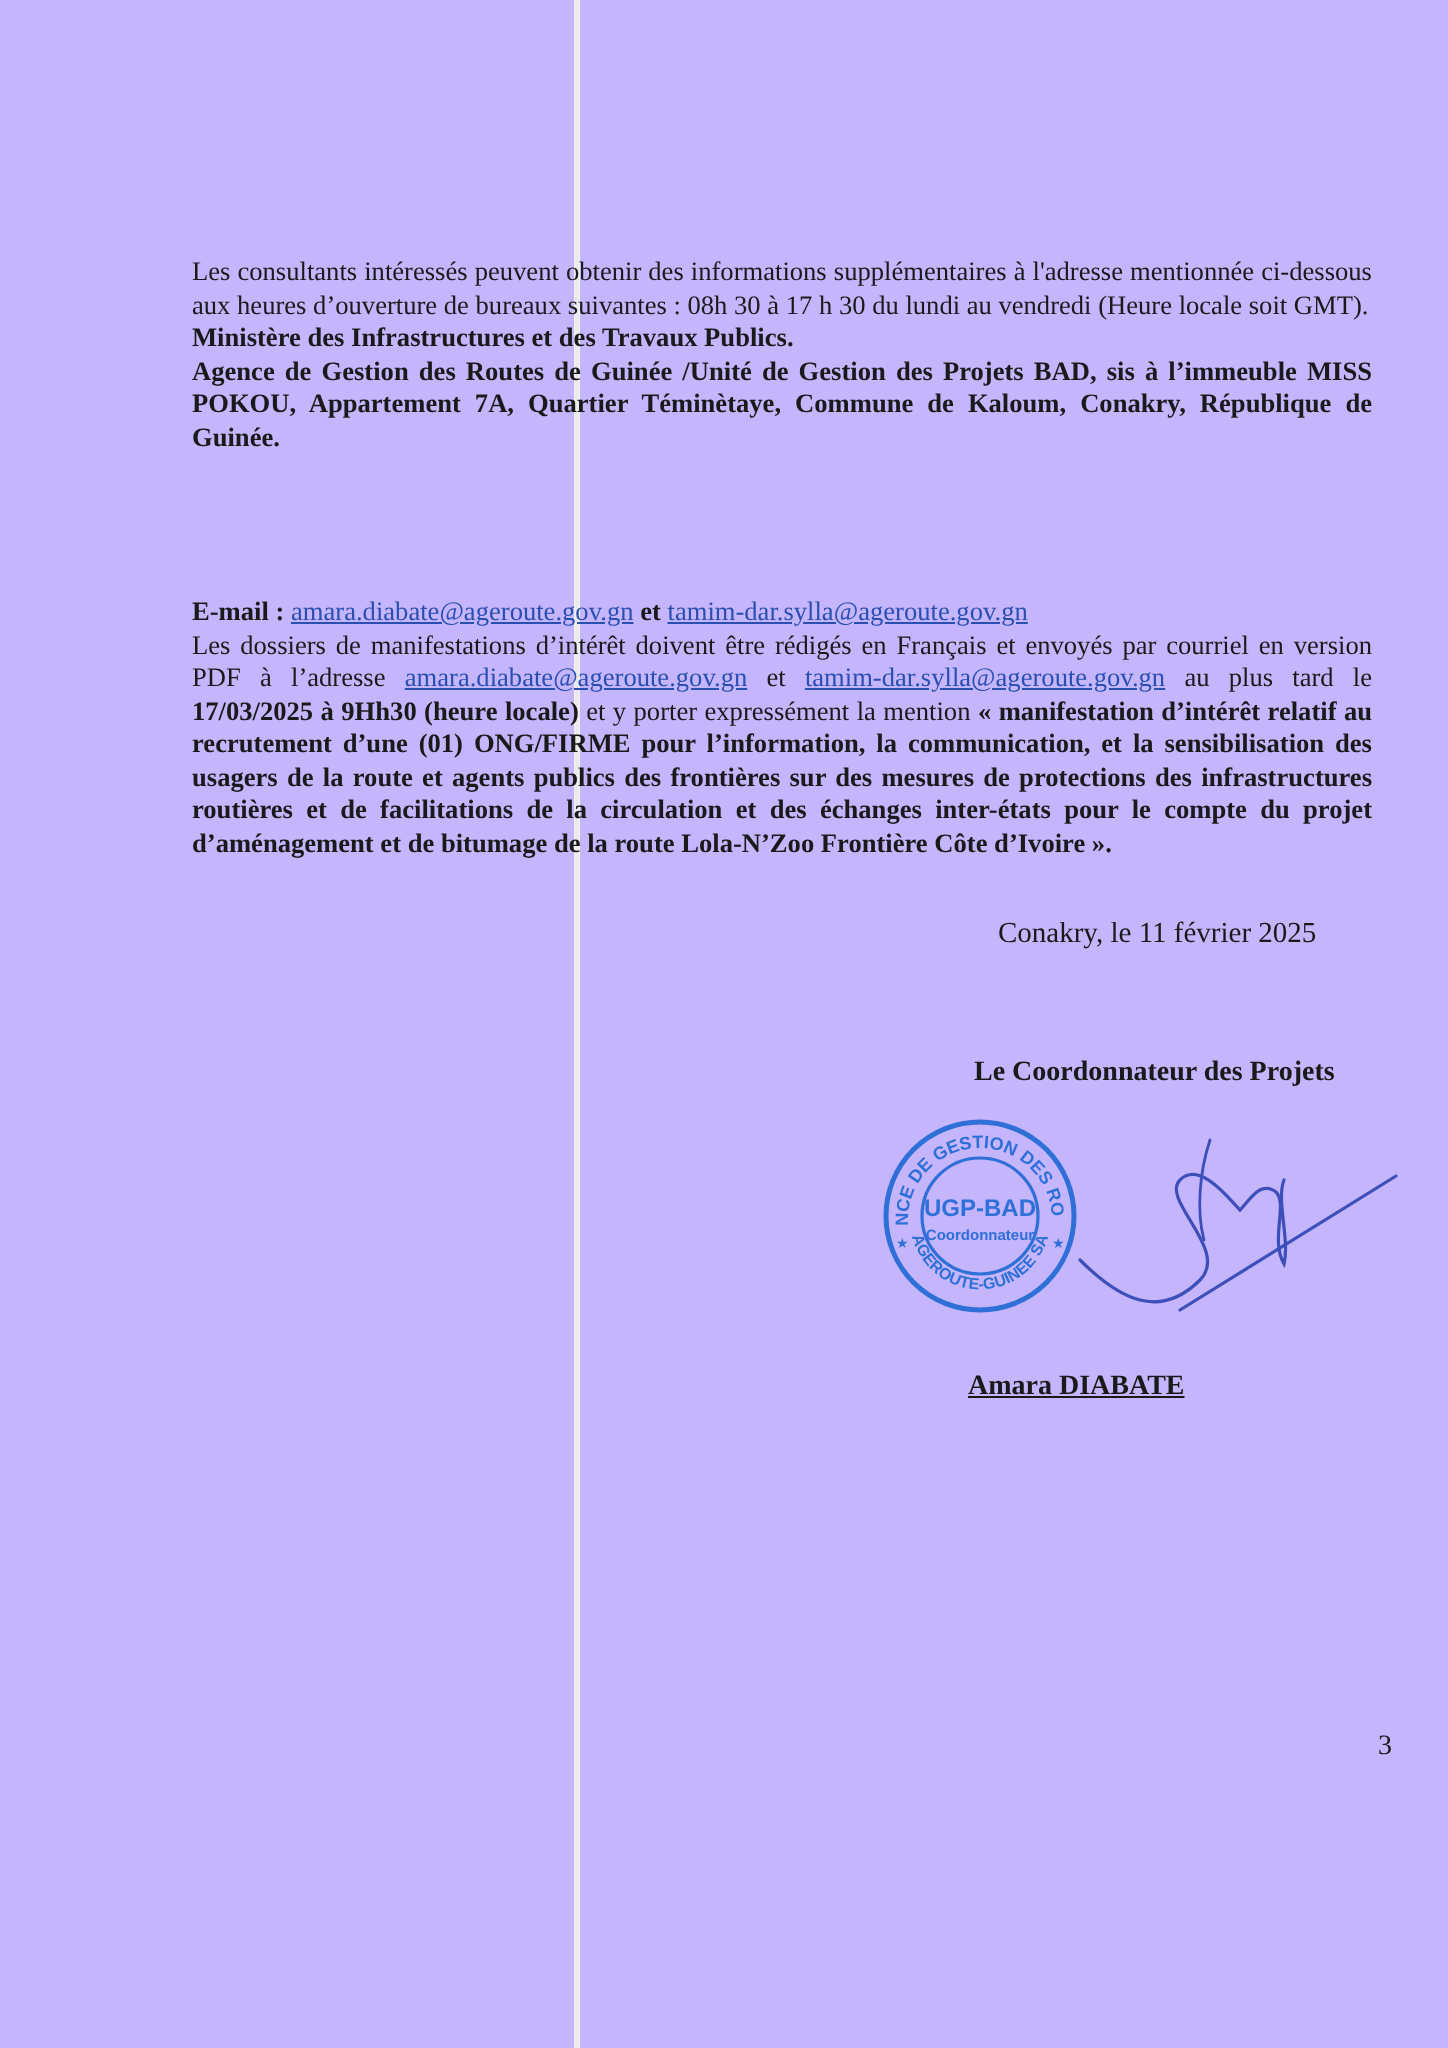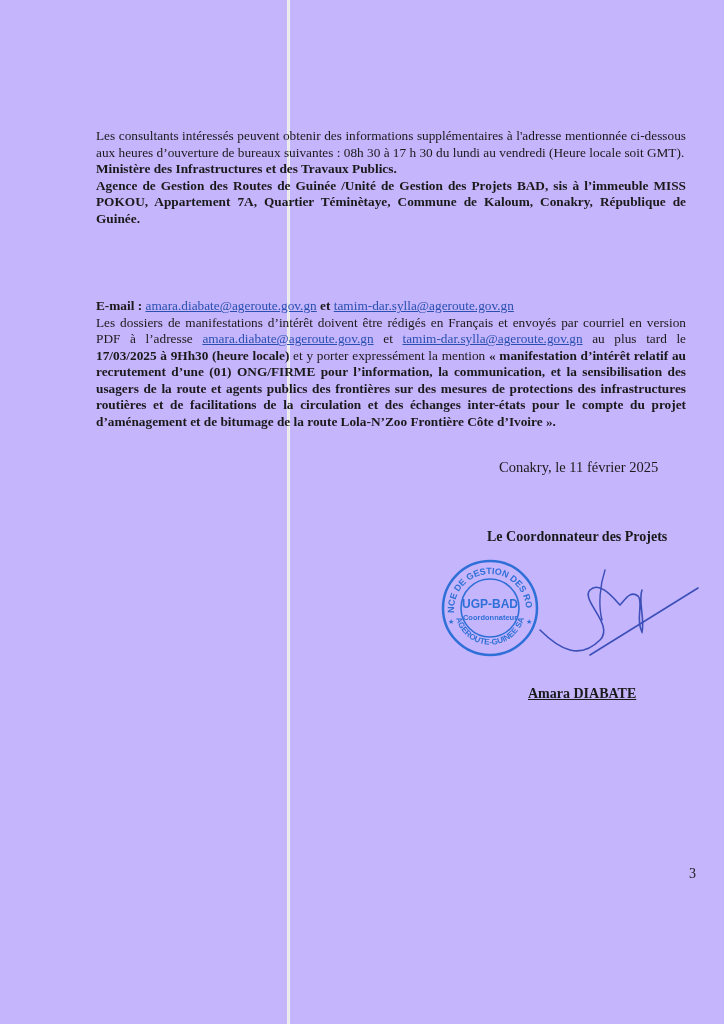--- a/index.html
+++ b/index.html
@@ -12,21 +12,21 @@
   .body-text { position: absolute; left: 96px; width: 590px; font-size: 13.3px; line-height: 16.5px; }
   .para { margin: 0; text-align: justify; }
   .bold { font-weight: bold; }
   a.link { color: #2a4fb0; text-decoration: underline; }
   .block1 { top: 128px; }
   .block2 { top: 258px; margin-top: 40px; }
   .date { position: absolute; top: 440px; left: 499px; font-size: 14.5px; margin-top: 19px; }
   .signer-title { position: absolute; top: 529px; left: 487px; font-size: 14px; font-weight: bold; }
   .stamp { position: absolute; left: 440px; top: 558px; width: 100px; height: 100px; }
   .signature { position: absolute; left: 520px; top: 560px; width: 180px; height: 100px; }
-  .signer-name { position: absolute; top: 686px; left: 528px; font-size: 14px; font-weight: bold; text-decoration: underline; }
+  .signer-name { position: absolute; top: 686px; left: 484px; font-size: 14px; font-weight: bold; text-decoration: underline; }
   .page-number { position: absolute; top: 866px; left: 689px; font-size: 14px; }
 </style>
 </head>
 <body>
 
 <div class="page">
   <div class="fold"></div>
 
   <div class="body-text block1">
     <p class="para">Les consultants intéressés peuvent obtenir des informations supplémentaires à l'adresse mentionnée ci-dessous aux heures d’ouverture de bureaux suivantes : 08h 30 à 17 h 30 du lundi au vendredi (Heure locale soit GMT).</p>

